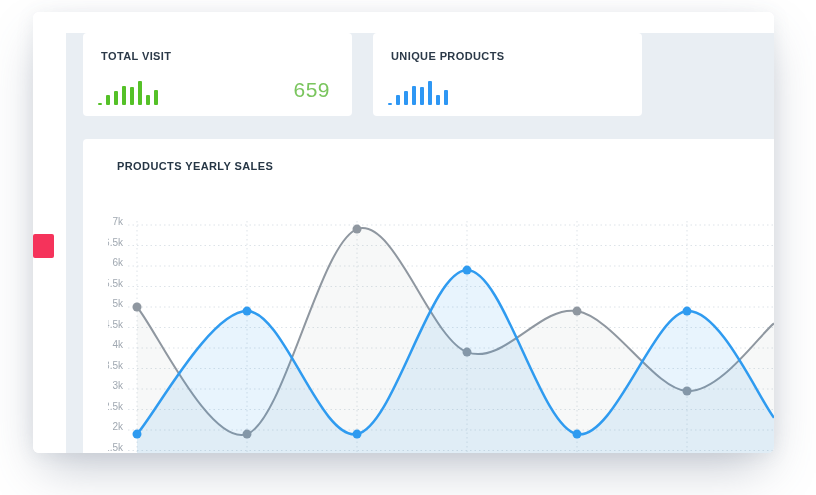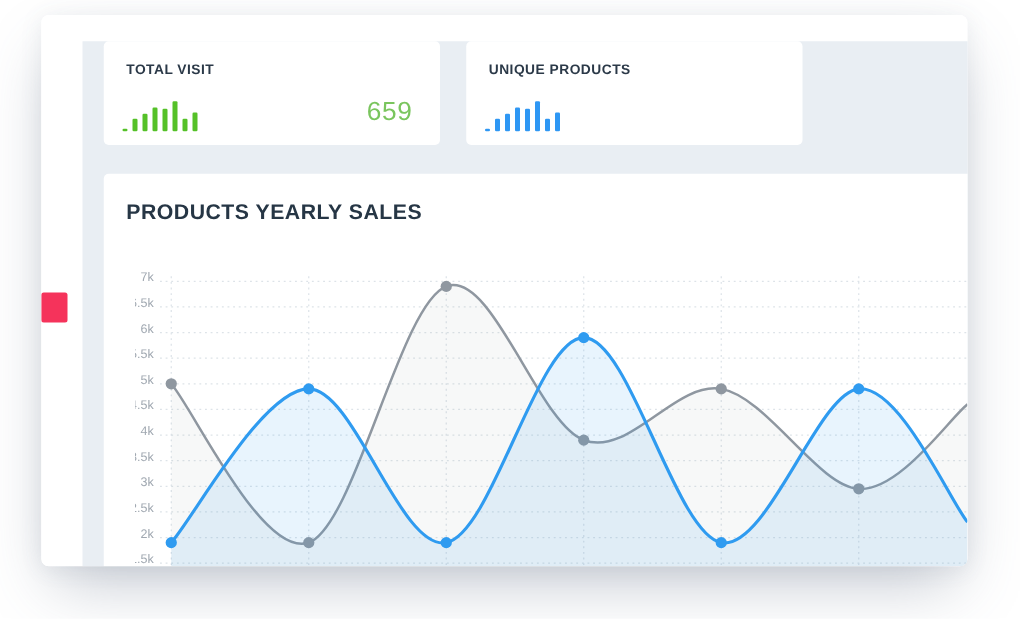--- a/index.html
+++ b/index.html
@@ -24,21 +24,21 @@
   .stat-card { position:relative; flex:0 0 269px; width:269px; height:83px;
                background:#ffffff; border-radius:4px;padding-left:44px; }
   .stat-title { position:absolute; left:18px; top:17px; font-size:11px; font-weight:bold;
                 letter-spacing:0.4px; color:#2b3948; }
   .sparkline { position:absolute; left:15px; bottom:11px; display:flex; align-items:flex-end; gap:4px; height:26px; }
   .sparkline .bar { width:4px; border-radius:1px; }
   .stat-value { position:absolute; right:22px; bottom:14px; font-size:21px; font-weight:400; letter-spacing:0.5px; }
 
   .chart-card { position:relative; width:924px; height:314px; background:#ffffff;
                 border-radius:4px 0 0 0; }
-  .chart-title { position:absolute; left:18px; top:21px; font-size:17px; font-weight:bold;
+  .chart-title { position:absolute; left:34px; top:21px; font-size:11px; font-weight:bold;
                  letter-spacing:0.4px; color:#263645; }
   .chart-svg { position:absolute; left:25px; top:74px; }
   .chart-svg text { font-family:"Liberation Sans","DejaVu Sans",sans-serif; font-size:10px; fill:#a0a8b1; }
 </style>
 </head>
 <body>
 
 <div class="stage">
   <div class="panel">
     <div class="topbar"></div>

